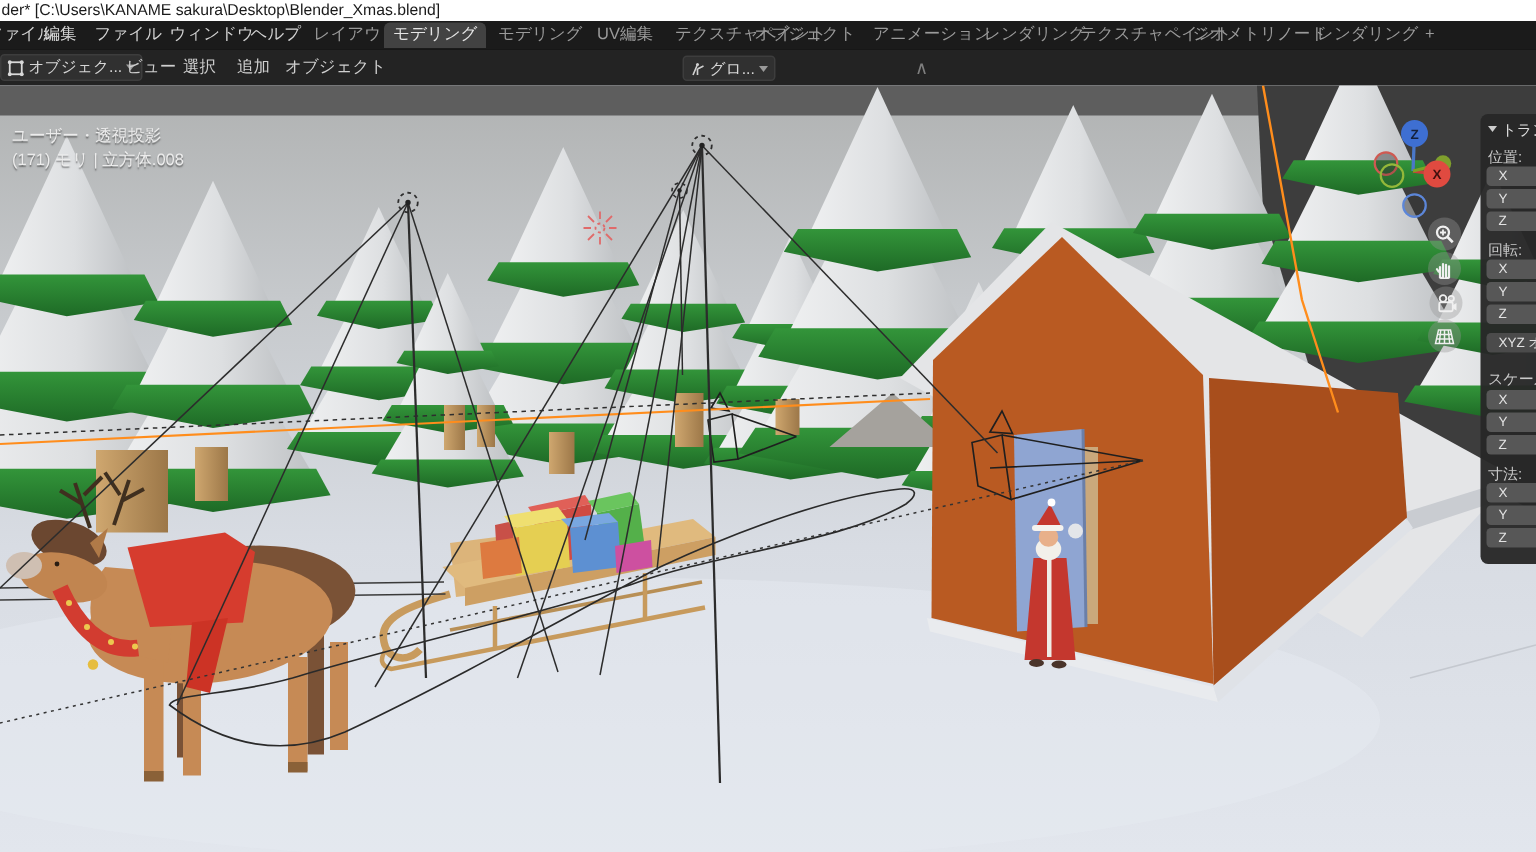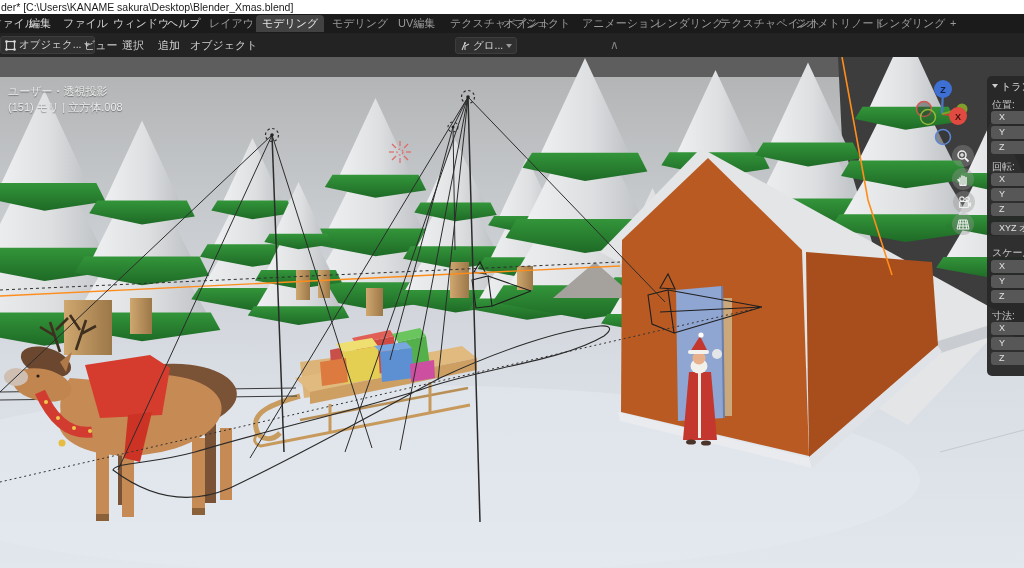--- a/index.html
+++ b/index.html
@@ -335,21 +335,21 @@
         <line x1="392" y1="160" x2="396" y2="156"></line>
           <line x1="404" y1="148" x2="408" y2="144"></line>
         <circle cx="400" cy="152" r="3" fill="none" stroke-dasharray="2,2"></circle>
       </g>
     </g>
     <line x1="940" y1="452" x2="1024" y2="430" stroke="#c4c8cf" stroke-width="1"></line>
   </svg>
 
   <div class="abs" id="vp-text">
     <div>ユーザー・透視投影</div>
-    <div>(151) モリ | 立方体.008</div>
+    <div>(171) モリ | 立方体.008</div>
   </div>
 
   <svg class="abs" style="left:900px;top:13px" width="85" height="85" viewBox="0 0 85 85">
     <line x1="42" y1="44" x2="43" y2="19" stroke="#4a77c8" stroke-width="2.2"></line>
     <line x1="42" y1="44" x2="58" y2="46" stroke="#c8403a" stroke-width="2.2"></line>
     <line x1="42" y1="44" x2="62" y2="39" stroke="#7ba326" stroke-width="2"></line>
     <circle cx="62" cy="39" r="5.5" fill="#7f9f2d"></circle>
     <circle cx="24" cy="39" r="7.5" fill="rgba(50,50,50,.45)" stroke="#cf5a52" stroke-width="1.5"></circle>
     <circle cx="28" cy="47" r="7.5" fill="rgba(50,50,50,.2)" stroke="#93b83a" stroke-width="1.5"></circle>
     <circle cx="43" cy="67" r="7.5" fill="rgba(50,50,50,.45)" stroke="#5c86d8" stroke-width="1.5"></circle>

